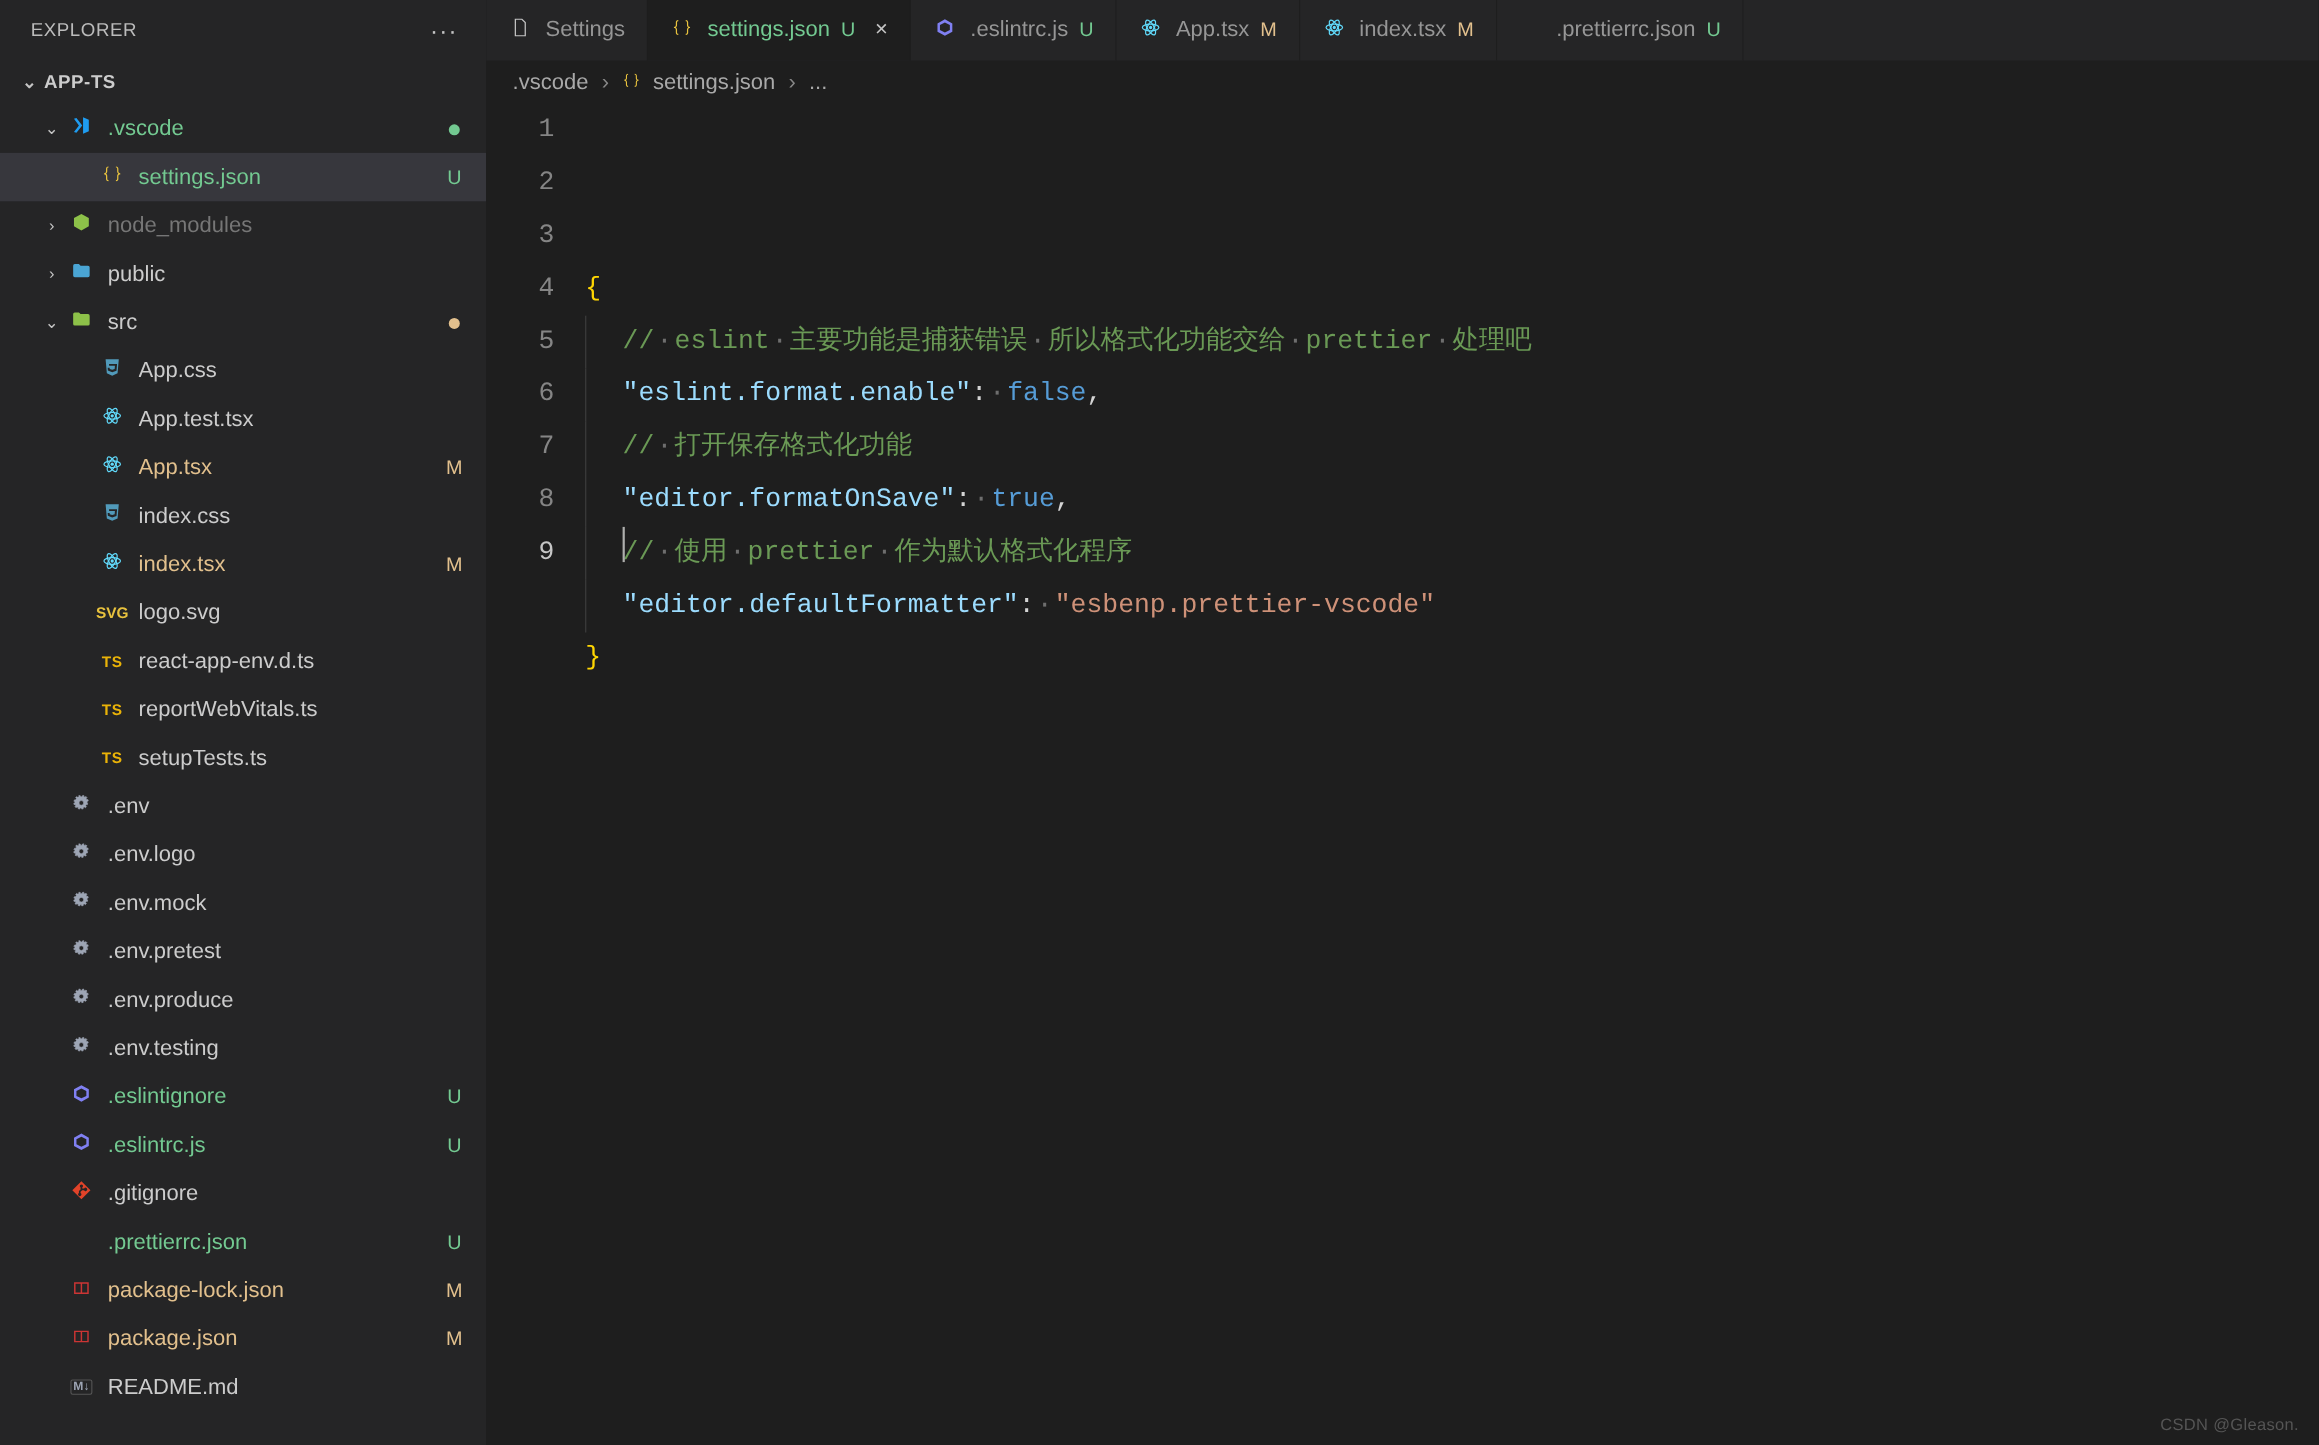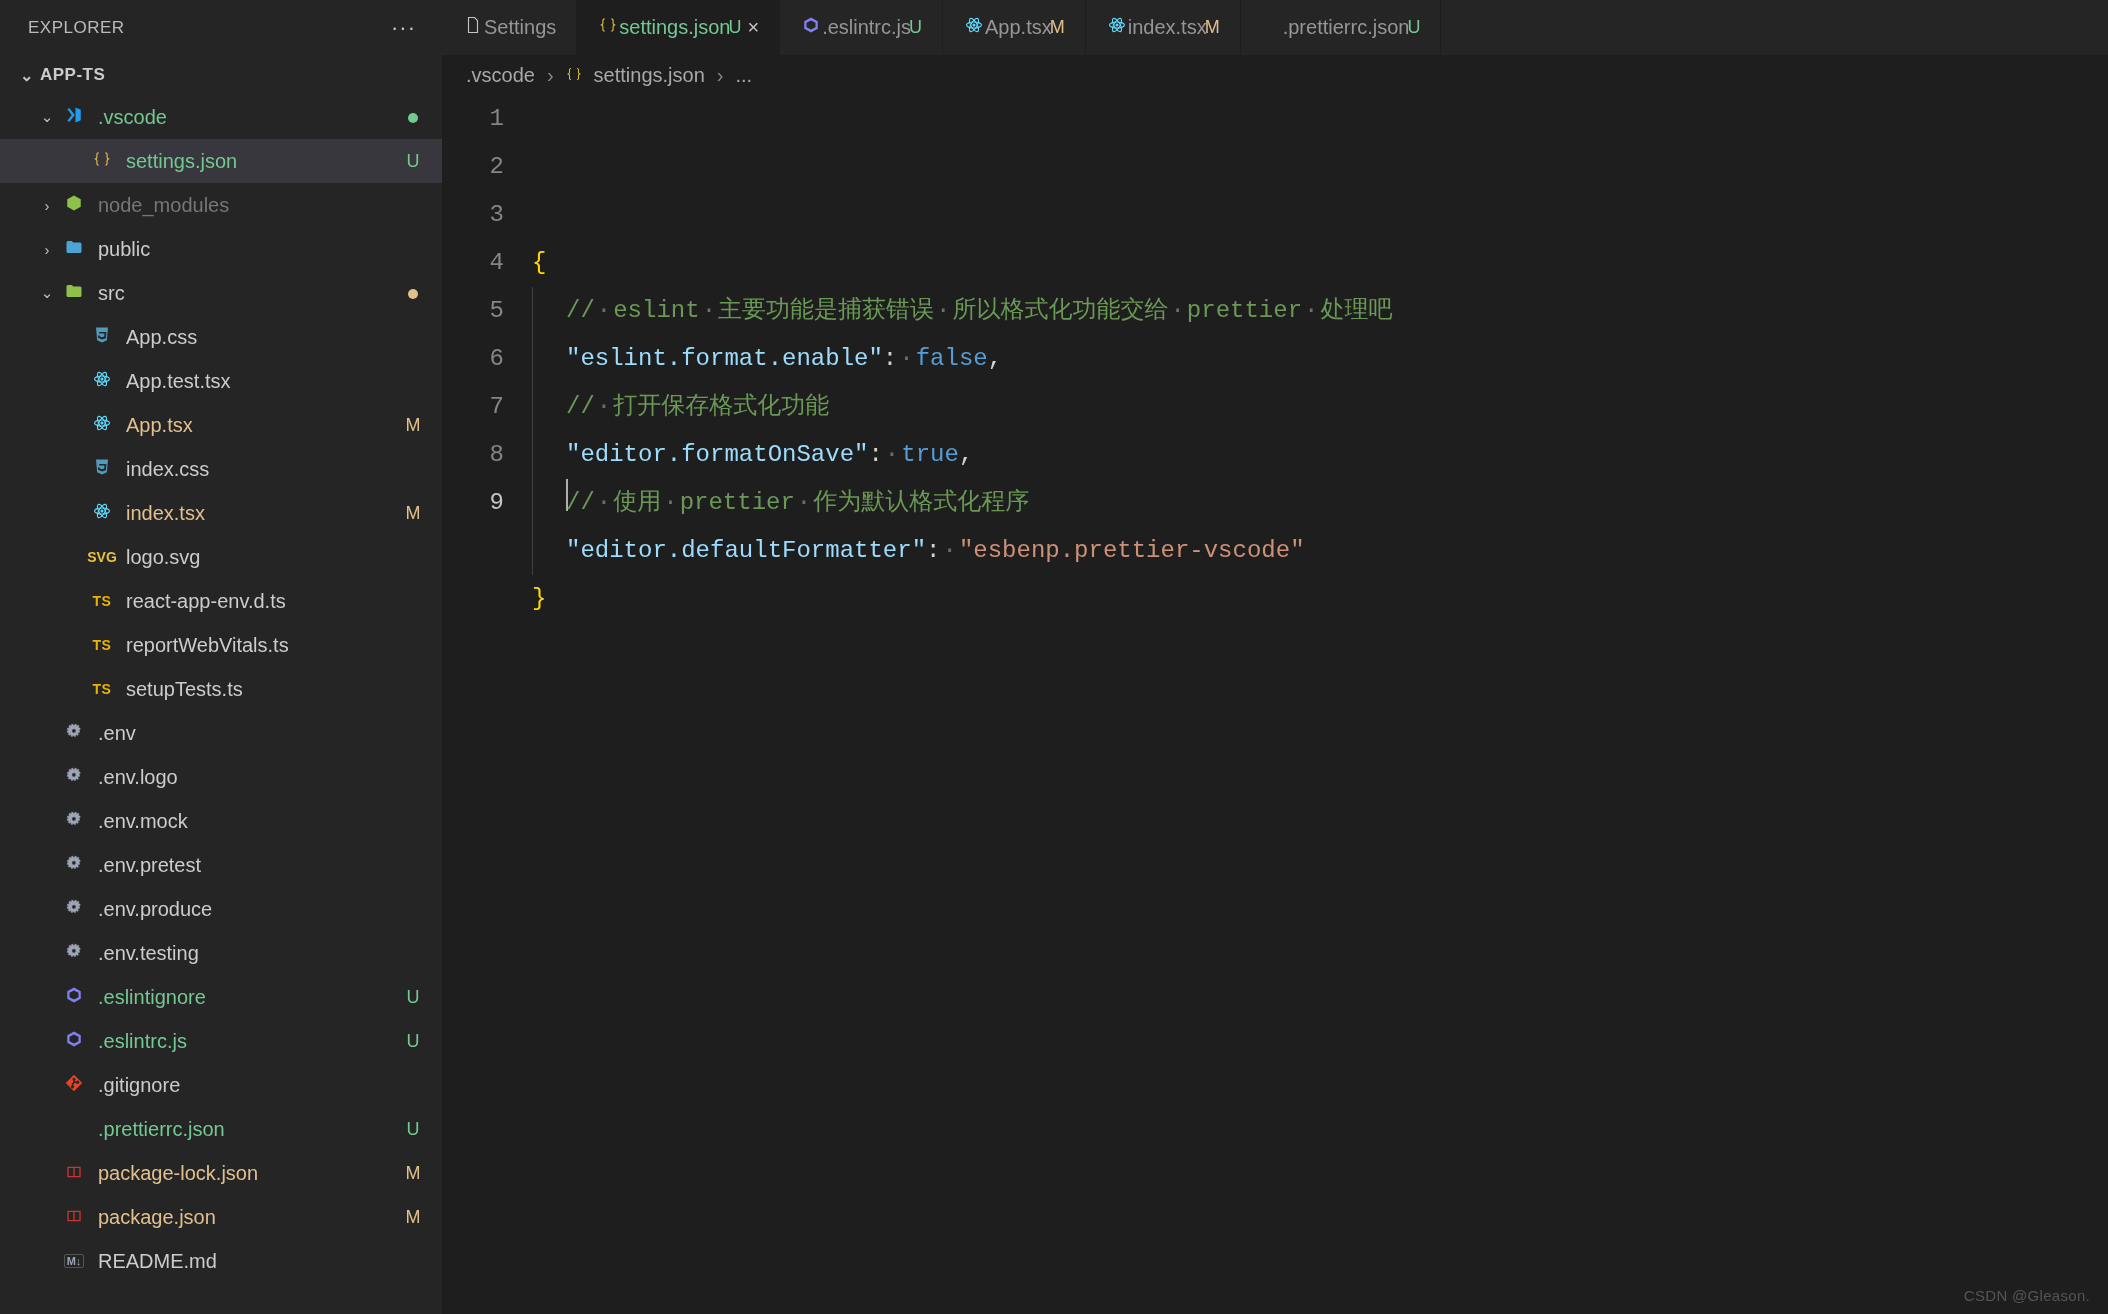--- a/index.html
+++ b/index.html
@@ -48,21 +48,21 @@
   .i-eslint   svg { fill: #8080f2; }
   .i-git      svg { fill: #e24329; }
   .i-prettier { background: linear-gradient(90deg,#56b3b4 0 33%,#ea5e5e 33% 66%,#f7ba3e 66% 100%);
                 width: 18px; height: 14px; border-radius: 2px; }
   .i-md       { color: #9da5b4; font-weight: 700; font-size: 11px; border: 1px solid #555; padding: 0 2px; border-radius: 2px; }
 
   
   .main { flex: 1; display: flex; flex-direction: column; background: #1e1e1e; min-width: 0; }
 
   .tabbar { height: 55px; display: flex; background: #252526; }
-  .tab { display: flex; align-items: center; padding: 0 20px; gap: 0; color: #969696;
+  .tab { display: flex; align-items: center; padding: 0 20px; gap: 12px; color: #969696;
     font-size: 20px; border-right: 1px solid #1e1e1e; cursor: pointer; white-space: nowrap; position: relative; }
   .tab .icon { width: 22px; height: 22px; display: inline-flex; align-items: center; justify-content: center; }
   .tab.active { background: #1e1e1e; color: #ffffff; }
   .tab .suffix { font-size: 18px; margin-left: -2px; }
   .tab .close  { color: #c5c5c5; font-size: 20px; margin-left: 6px; }
   .sfx-U { color: #73c991; }
   .sfx-M { color: #e2c08d; }
 
   .breadcrumb { height: 40px; display: flex; align-items: center; gap: 12px; padding-left: 24px;
     color: #a9a9a9; font-size: 20px; }

